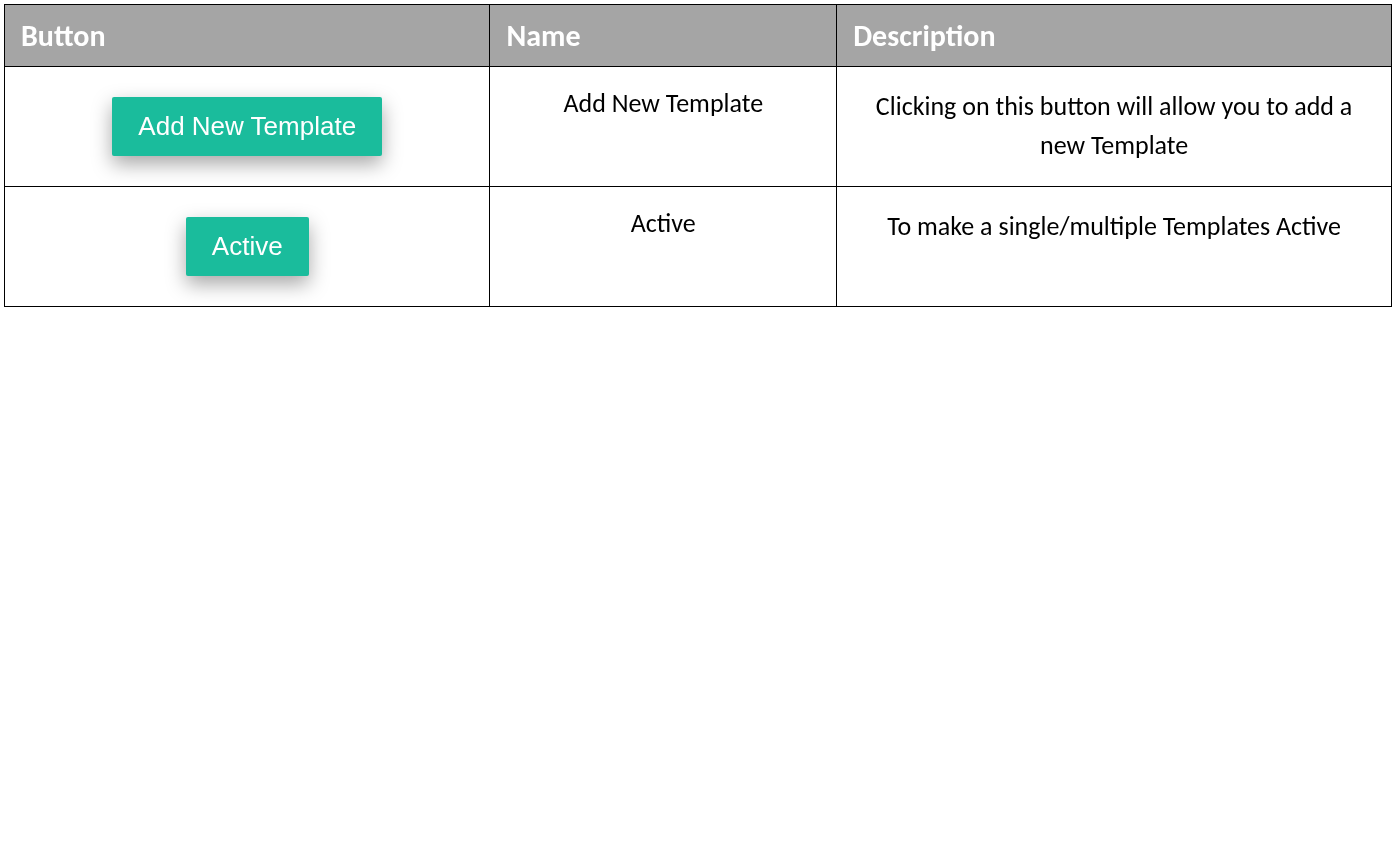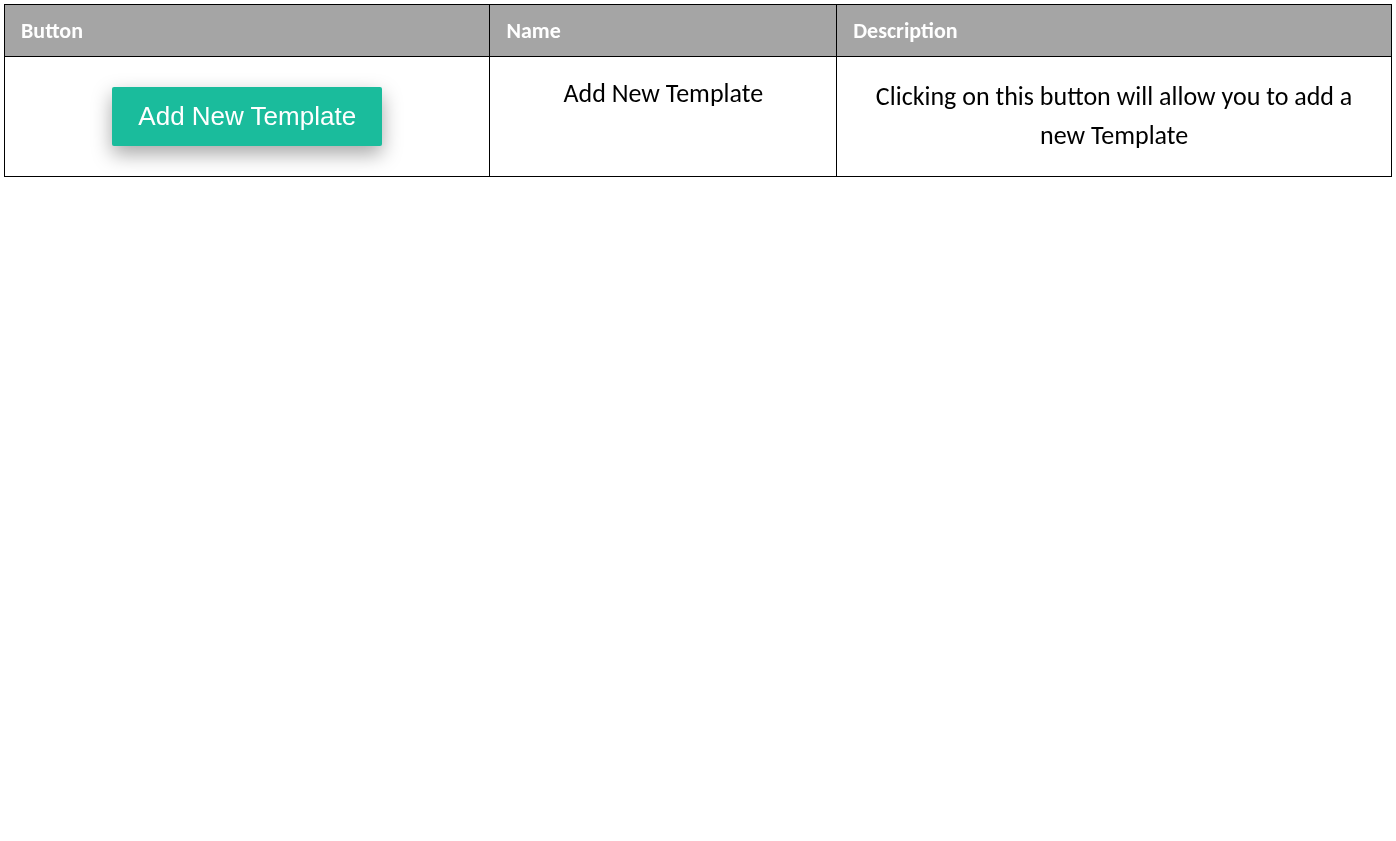--- a/index.html
+++ b/index.html
@@ -16,21 +16,21 @@
       width: 100%;
       border-collapse: collapse;
       border: 1px solid #000;
     }
     th {
       background-color: #a5a5a5;
       color: #ffffff;
       font-weight: bold;
       text-align: left;
       padding: 12px 16px;
-      font-size: 22px;
+      font-size: 30px;
       border: 1px solid #000;
       vertical-align: middle;
     }
     td {
       border: 1px solid #000;
       padding: 20px 16px;
       font-size: 26px;
       color: #000;
       vertical-align: top;
       text-align: center;
@@ -73,14 +73,21 @@
     </tr>
   </thead>
   <tbody>
     <tr>
       <td class="button-cell">
         <button class="ui-button">Add New Template</button>
       </td>
       <td>Add New Template</td>
       <td class="description-cell">Clicking on this button will allow you to add a new Template</td>
     </tr>
+    <tr>
+      <td class="button-cell">
+        <button class="ui-button">Active</button>
+      </td>
+      <td>Active</td>
+      <td class="description-cell">To make a single/multiple Templates Active</td>
+    </tr>
   </tbody>
 </table>
 
 </body></html>

